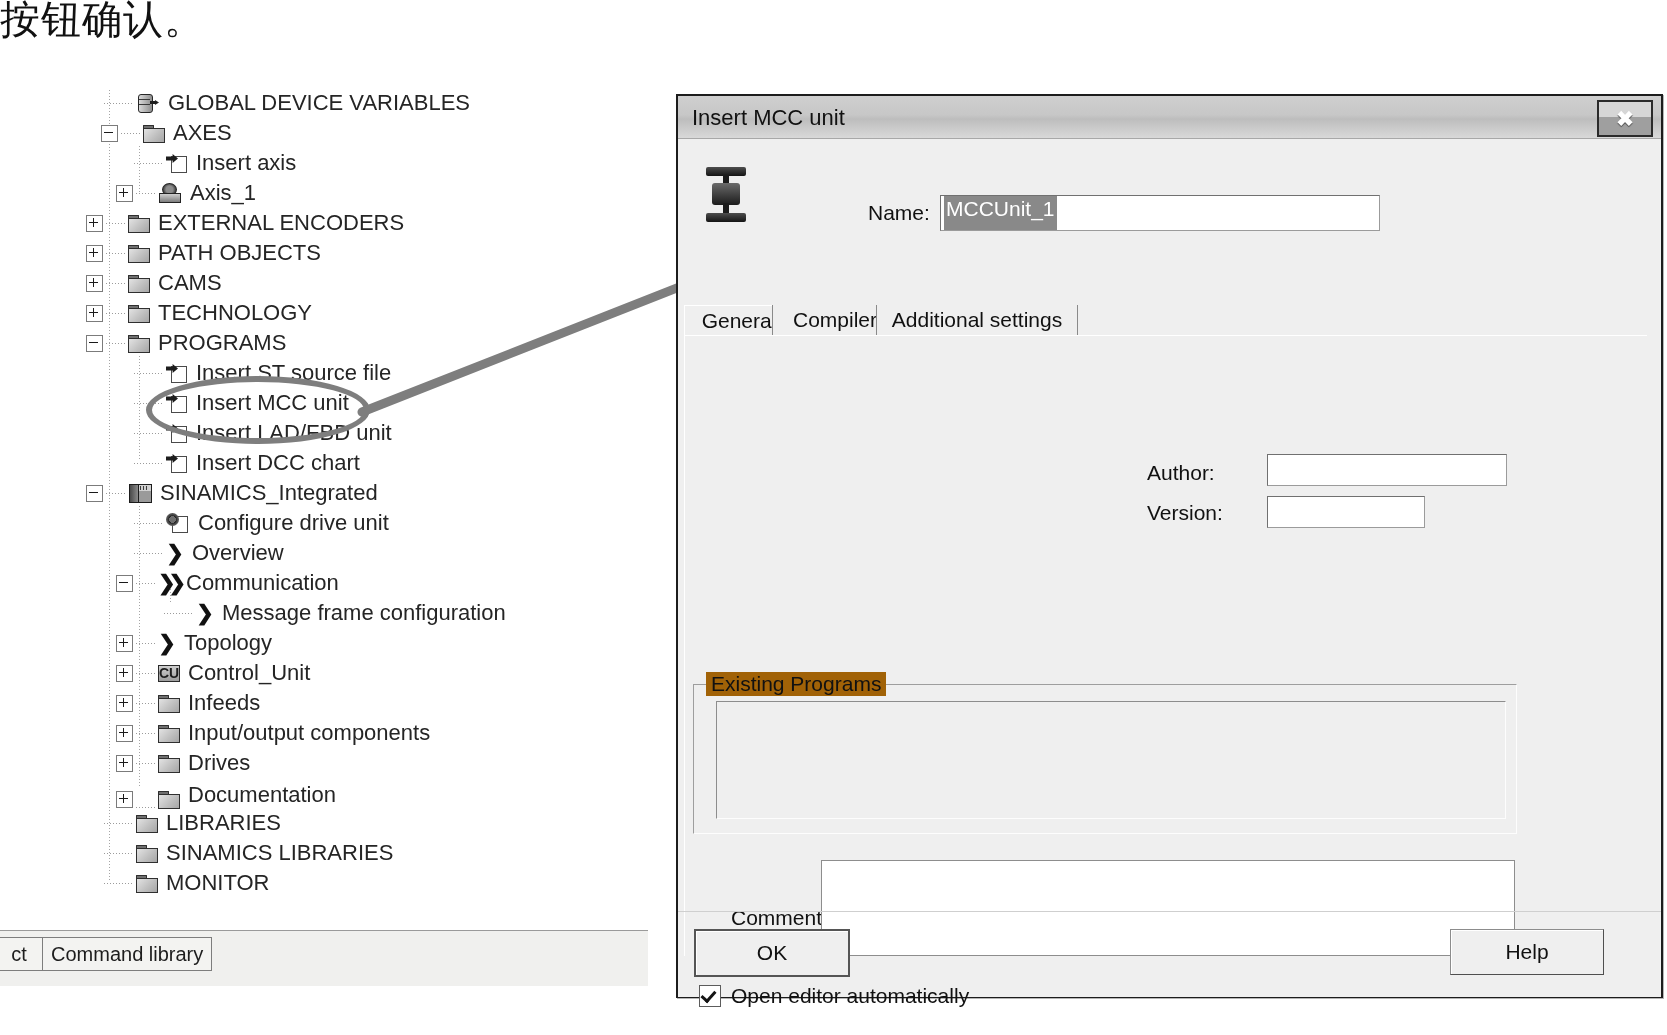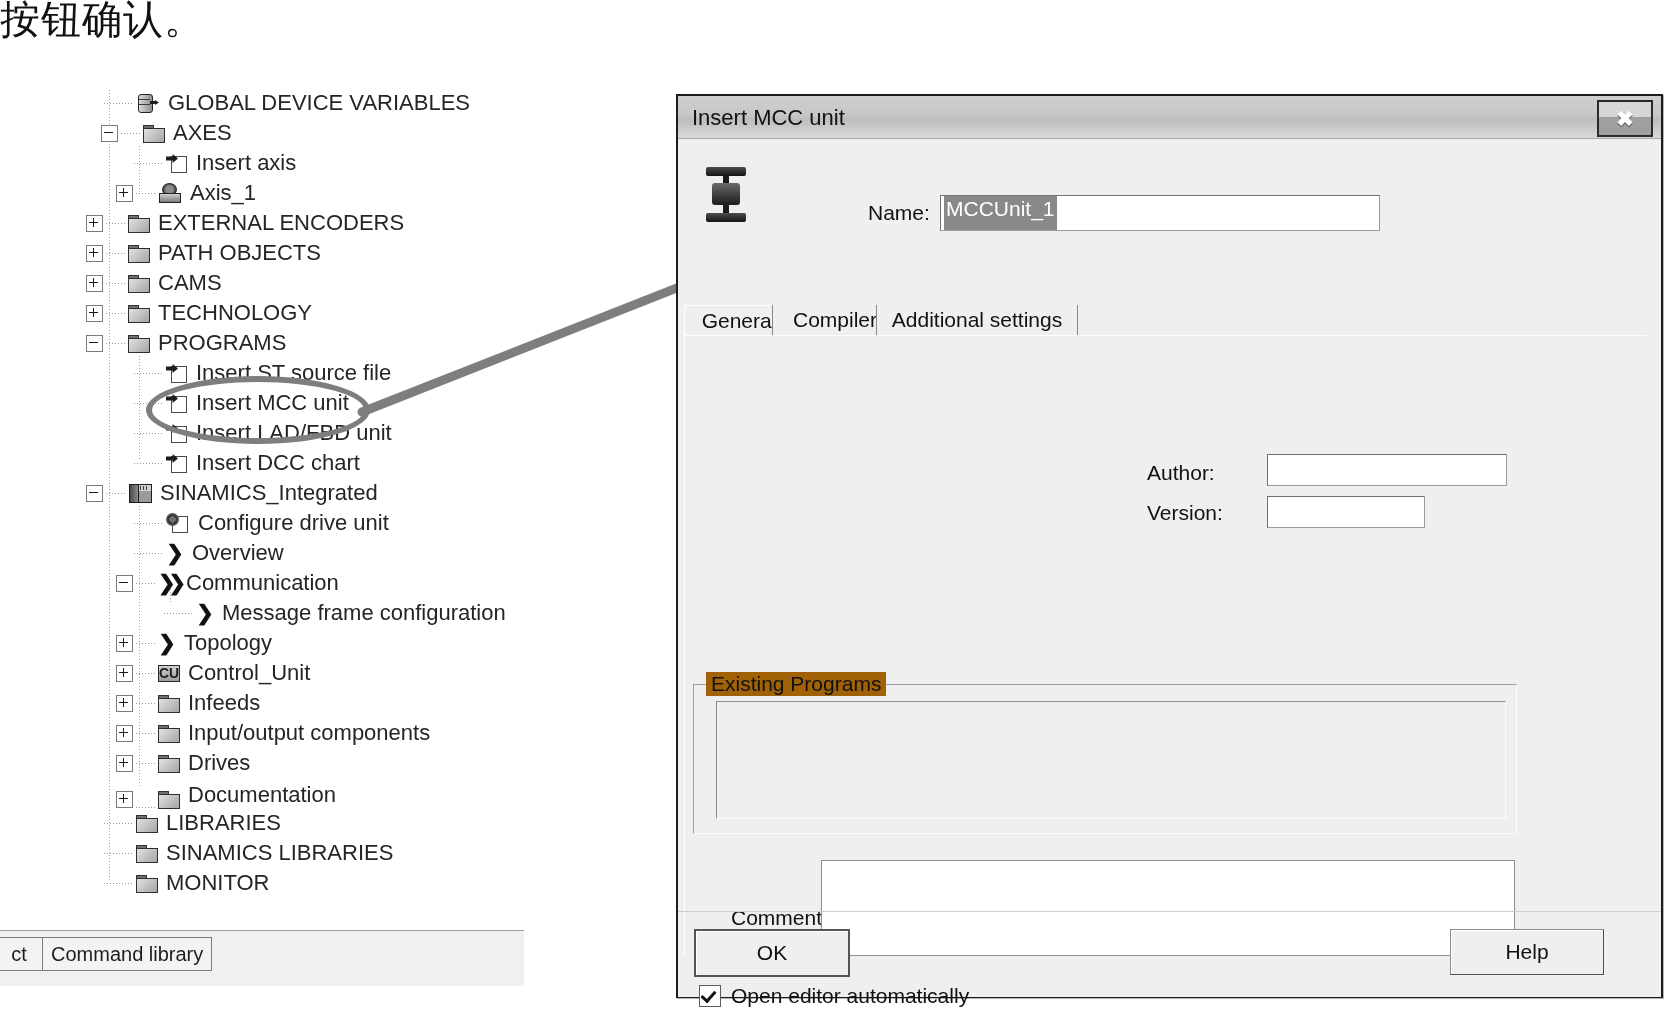--- a/index.html
+++ b/index.html
@@ -185,21 +185,21 @@
     border: 6px solid #7e7e7e;
     border-radius: 50%;
     background: transparent;
   }
   .annot-arrow { position:absolute; left:0; top:0; pointer-events:none; }
 
   
   .bottom-tabs {
     position: absolute;
     left: 0px; top: 930px;
-    width: 524px; height: 55px;
+    width: 648px; height: 55px;
     background: #f0f0ee;
     border-top: 1px solid #9a9a9a;
   }
   .btab {
     position: absolute;
     top: 6px; height: 32px;
     background: #f3f3f1;
     border: 1px solid #7d7d7d;
     font-size: 20px;
     color: #1d1d1d;

